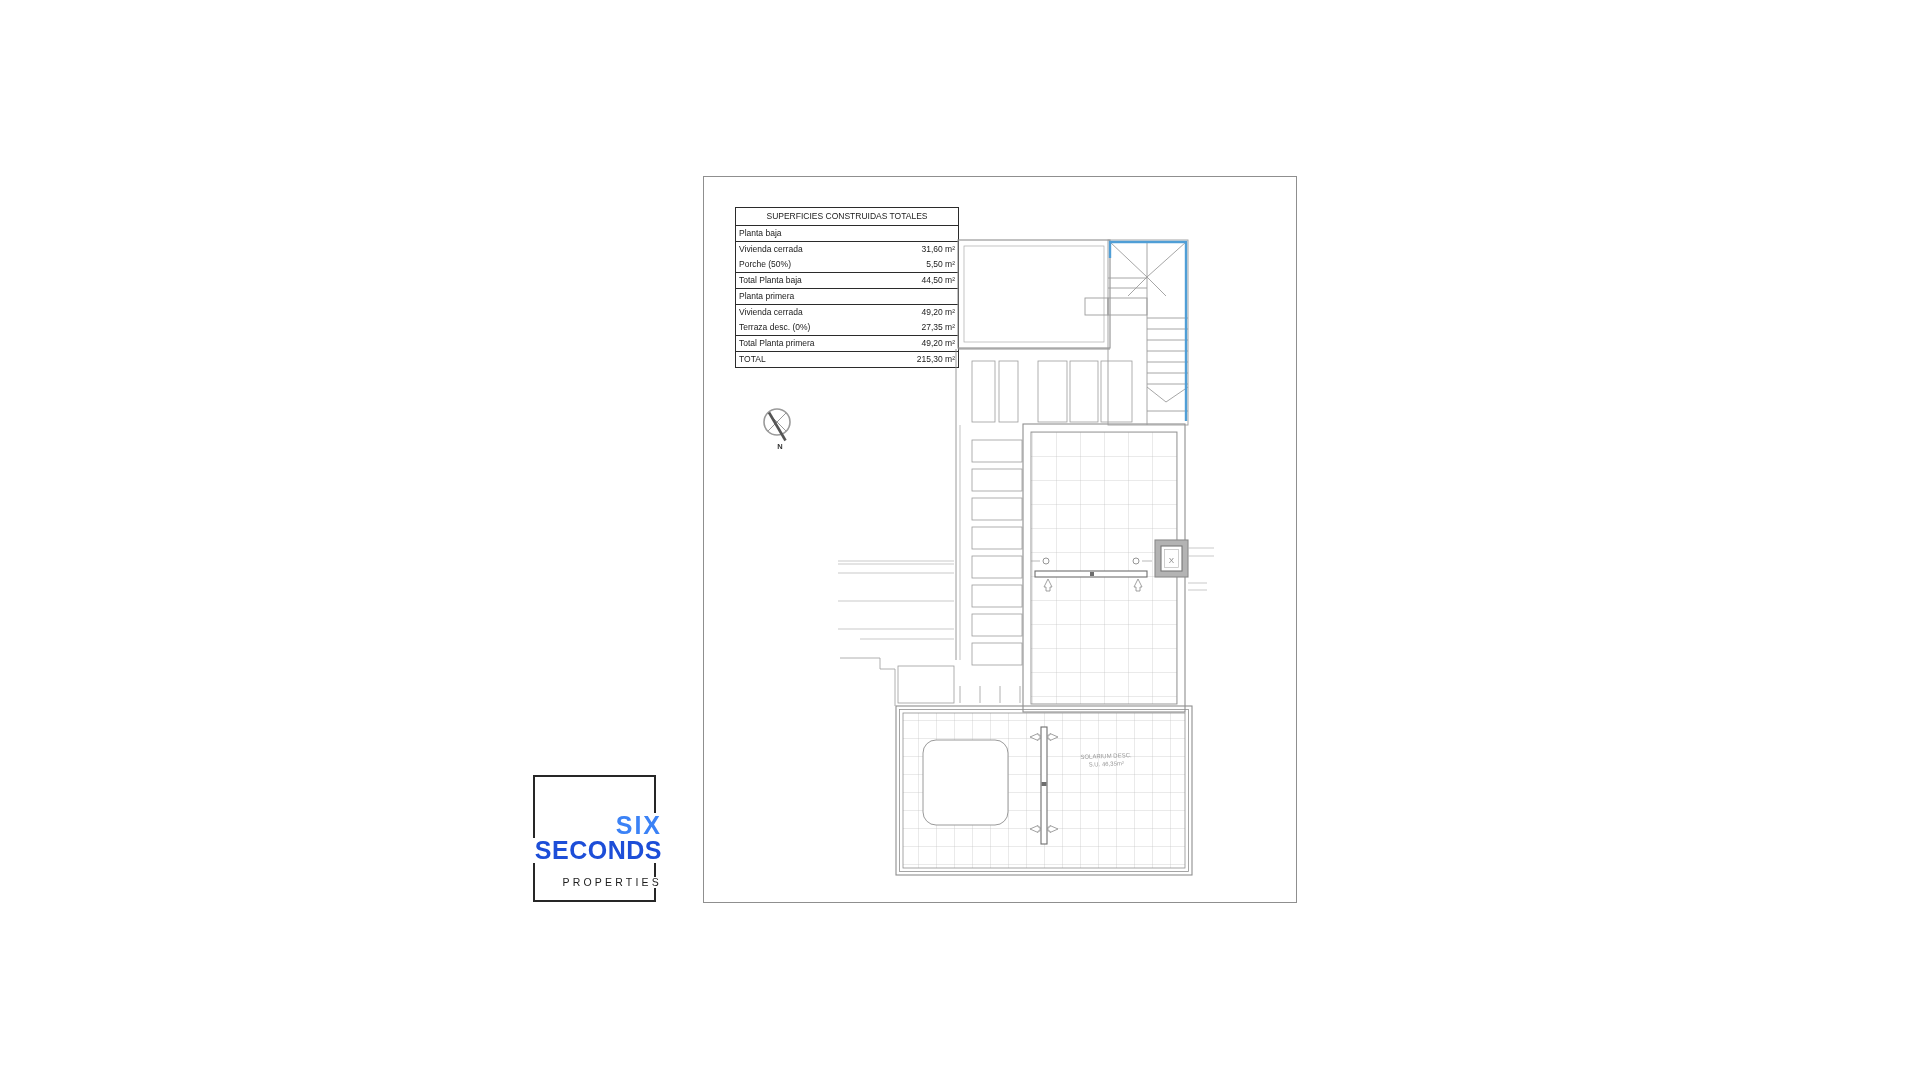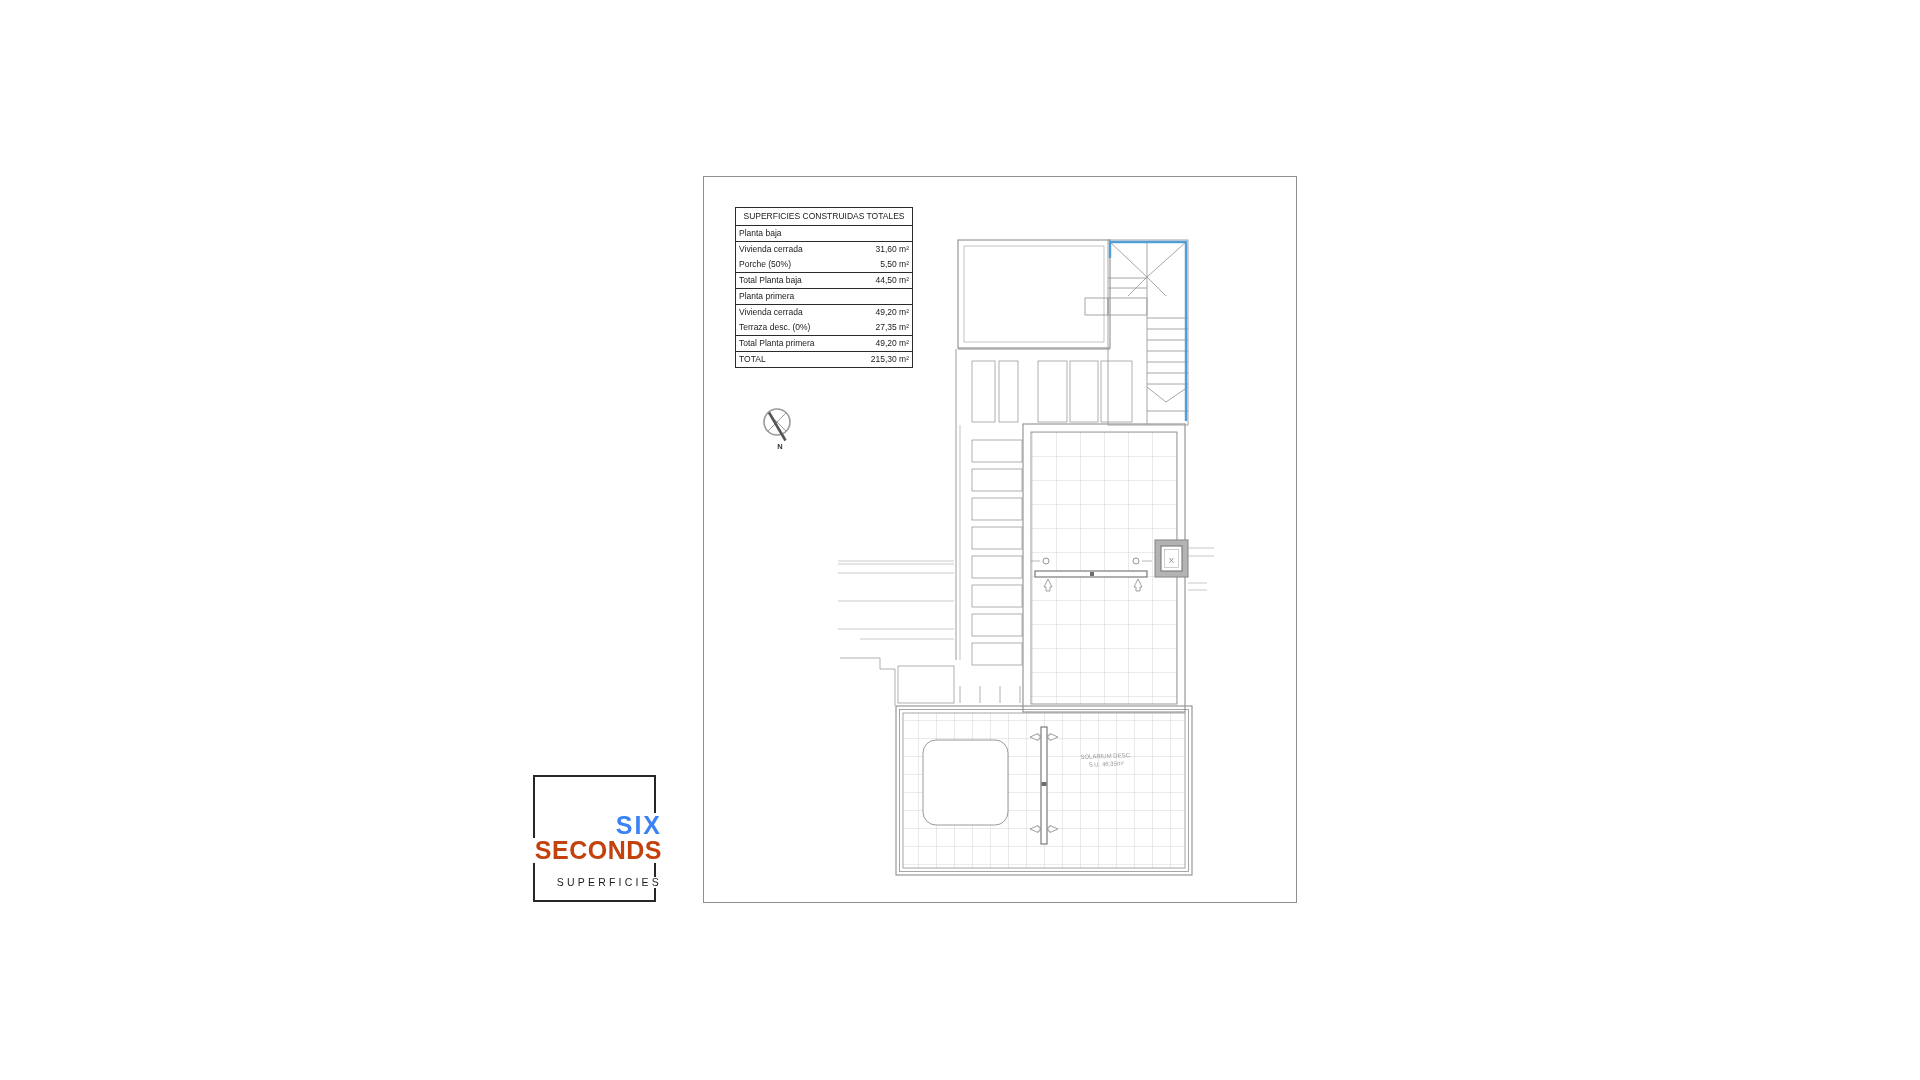--- a/index.html
+++ b/index.html
@@ -3,37 +3,37 @@
 <meta charset="utf-8">
 <style>
   html,body{margin:0;padding:0;background:#ffffff;}
   body{width:1920px;height:1080px;position:relative;font-family:"Liberation Sans",sans-serif;overflow:hidden;}
   .abs{position:absolute;}
 
   
   #sheet{left:703px;top:176px;width:592px;height:725px;border:1px solid #8f8f8f;background:#fff;}
 
   
-  #areas{left:735px;top:207px;width:178px;border-collapse:collapse;table-layout:fixed;
+  #areas{left:735px;top:207px;width:224px;border-collapse:collapse;table-layout:fixed;
          font-size:8.5px;color:#1a1a1a;line-height:1;}
   #areas td{border:0;padding:0 3px;height:15px;vertical-align:middle;}
   #areas tr{border-top:1px solid #2b2b2b;}
   #areas{border:1px solid #2b2b2b;outline:1px solid #2b2b2b;outline-offset:-1px;}
   #areas tr.no-top{border-top:none;margin-left:20px;}
   #areas td.val{text-align:right;width:56px;}
   #areas tr.center td{text-align:left;}
   #areas tr.title td{height:17px;text-align:center;}
   #areas tr.tot td{height:15px;}
 
   
   #logo{left:533px;top:775px;width:119px;height:123px;border:2px solid #262626;}
   .logo-line{position:absolute;right:-8px;background:#ffffff;white-space:nowrap;
              text-align:right;padding-left:5px;line-height:1;}
   #logo-six{top:36px;font-size:25px;font-weight:600;letter-spacing:2px;}
-  #logo-seconds{top:61px;font-size:25px;font-weight:800;letter-spacing:0.5px;color:#c2410c;}
+  #logo-seconds{top:61px;font-size:25px;font-weight:800;letter-spacing:0.5px;color:#1d4ed8;}
   #logo-properties{top:100px;font-size:10.5px;font-weight:500;letter-spacing:3.2px;color:#1c1c1c;}
 
   svg text{font-family:"Liberation Sans",sans-serif;}
 </style>
 </head>
 <body>
 
 <div class="abs" id="sheet"></div>
 
 <table class="abs" id="areas">
@@ -223,14 +223,14 @@
   <text x="1171.5" y="562.5" font-size="8" fill="#8a8a8a" text-anchor="middle">X</text>
   <g transform="rotate(-2 1106 757)">
     <text x="1106" y="758" font-size="6" fill="#9a9a9a" text-anchor="middle">SOLARIUM DESC.</text>
     <text x="1106" y="766" font-size="6" fill="#9a9a9a" text-anchor="middle">S.U. 46,35m²</text>
   </g>
 </svg>
 
 <div class="abs" id="logo">
   <span class="logo-line" id="logo-six" style="color:#3b82f6">SIX</span>
   <span class="logo-line" id="logo-seconds">SECONDS</span>
-  <span class="logo-line" id="logo-properties">SUPERFICIES</span>
+  <span class="logo-line" id="logo-properties">PROPERTIES</span>
 </div>
 
 </body></html>

